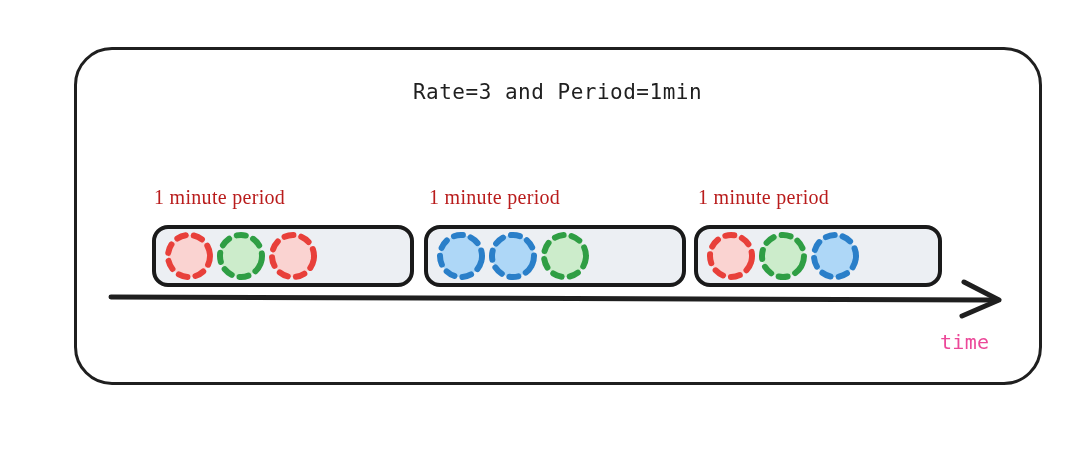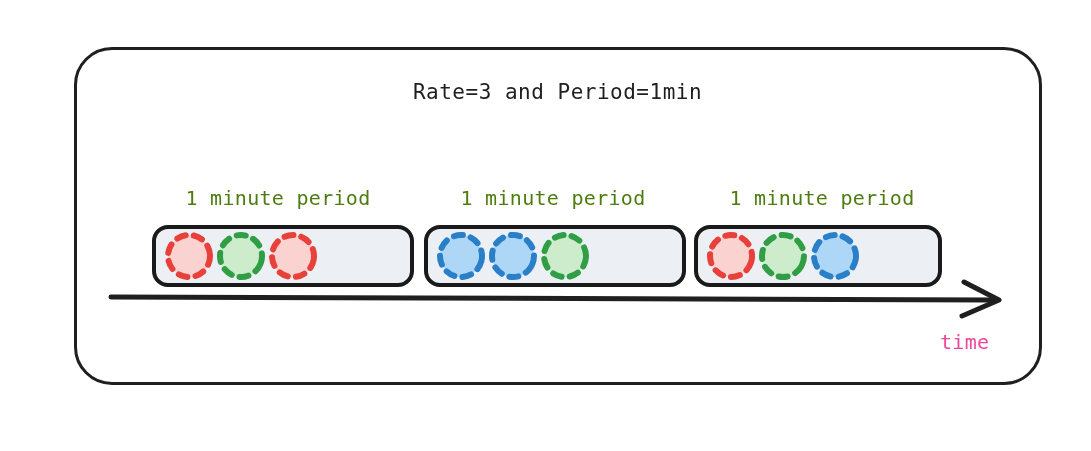--- a/index.html
+++ b/index.html
@@ -46,23 +46,24 @@
     letter-spacing: 0.5px;
     color: #1f1f1f;
     white-space: nowrap;
   }
 
   
   .period-label {
     position: absolute;
     font-size: 20px;
     letter-spacing: 0.3px;
-    color: #4d7c0f;
+    color: #b91c1c;
     white-space: nowrap;
-    text-align: center;
+    text-align: left;
+    font-family: Liberation Serif, serif;
   }
 
   
   .capsule {
     position: absolute;
     box-sizing: border-box;
     height: 62px;
     border: 4px solid #1a1a1a;
     border-radius: 16px;
     background: #eceff3;

